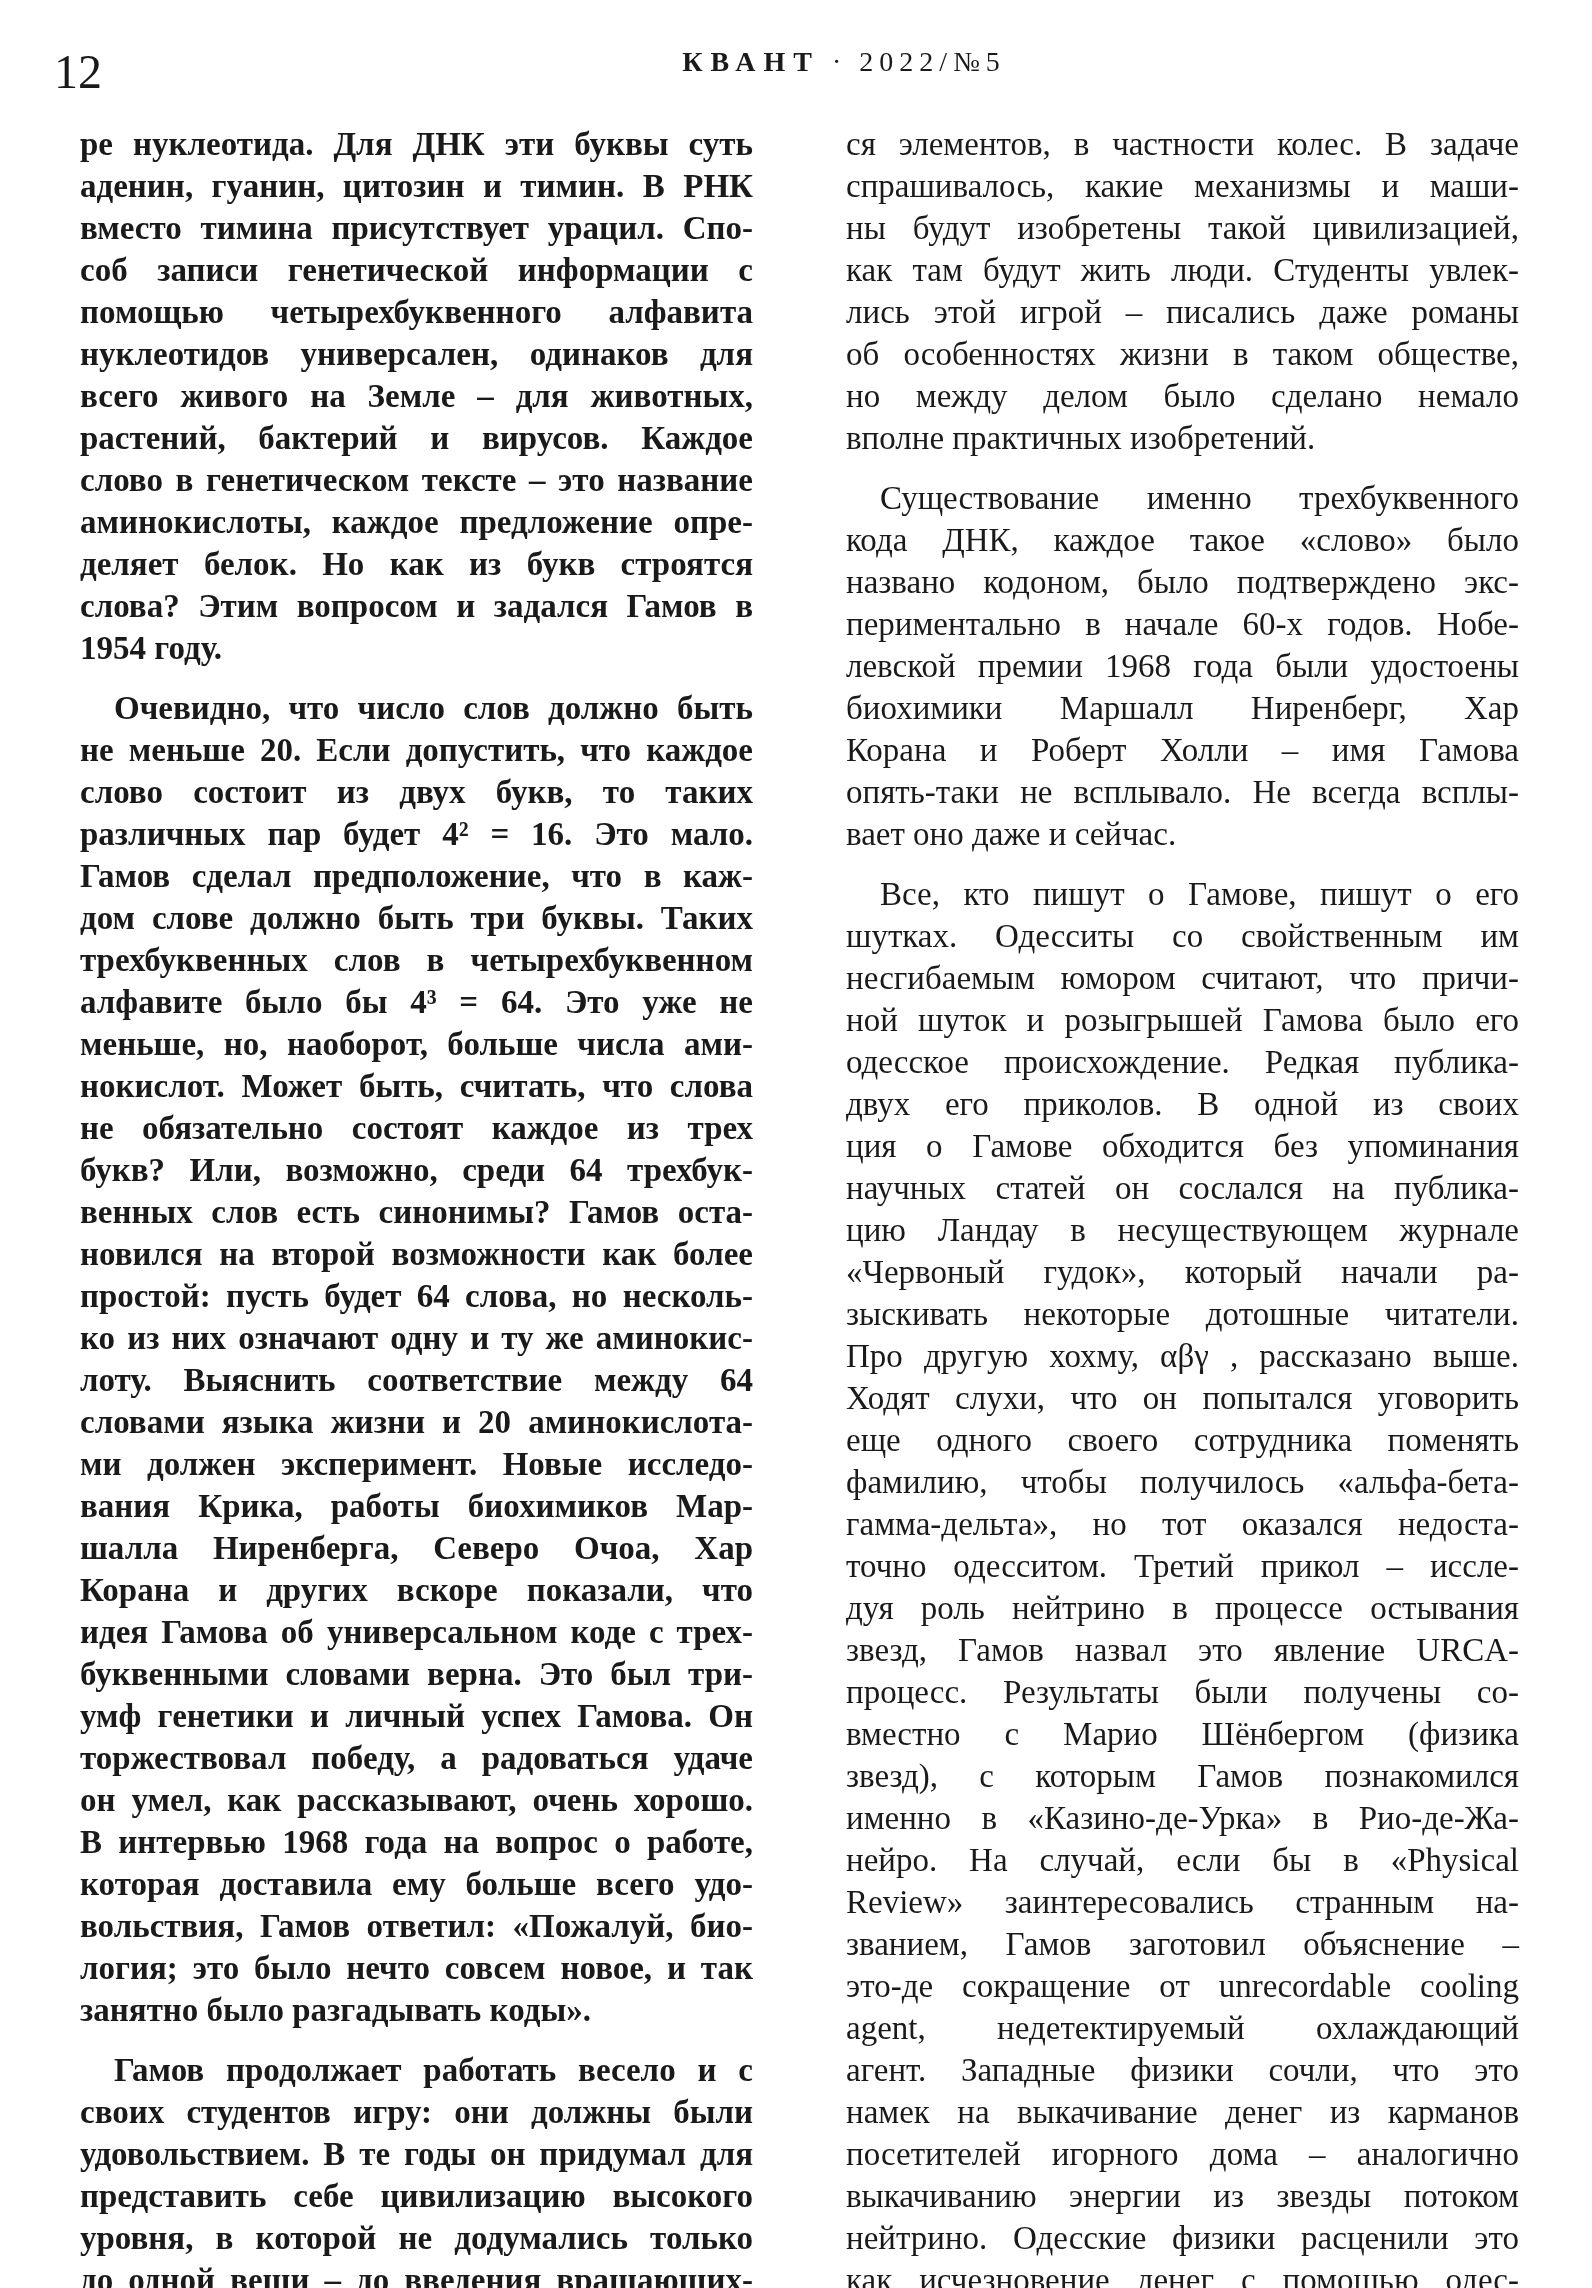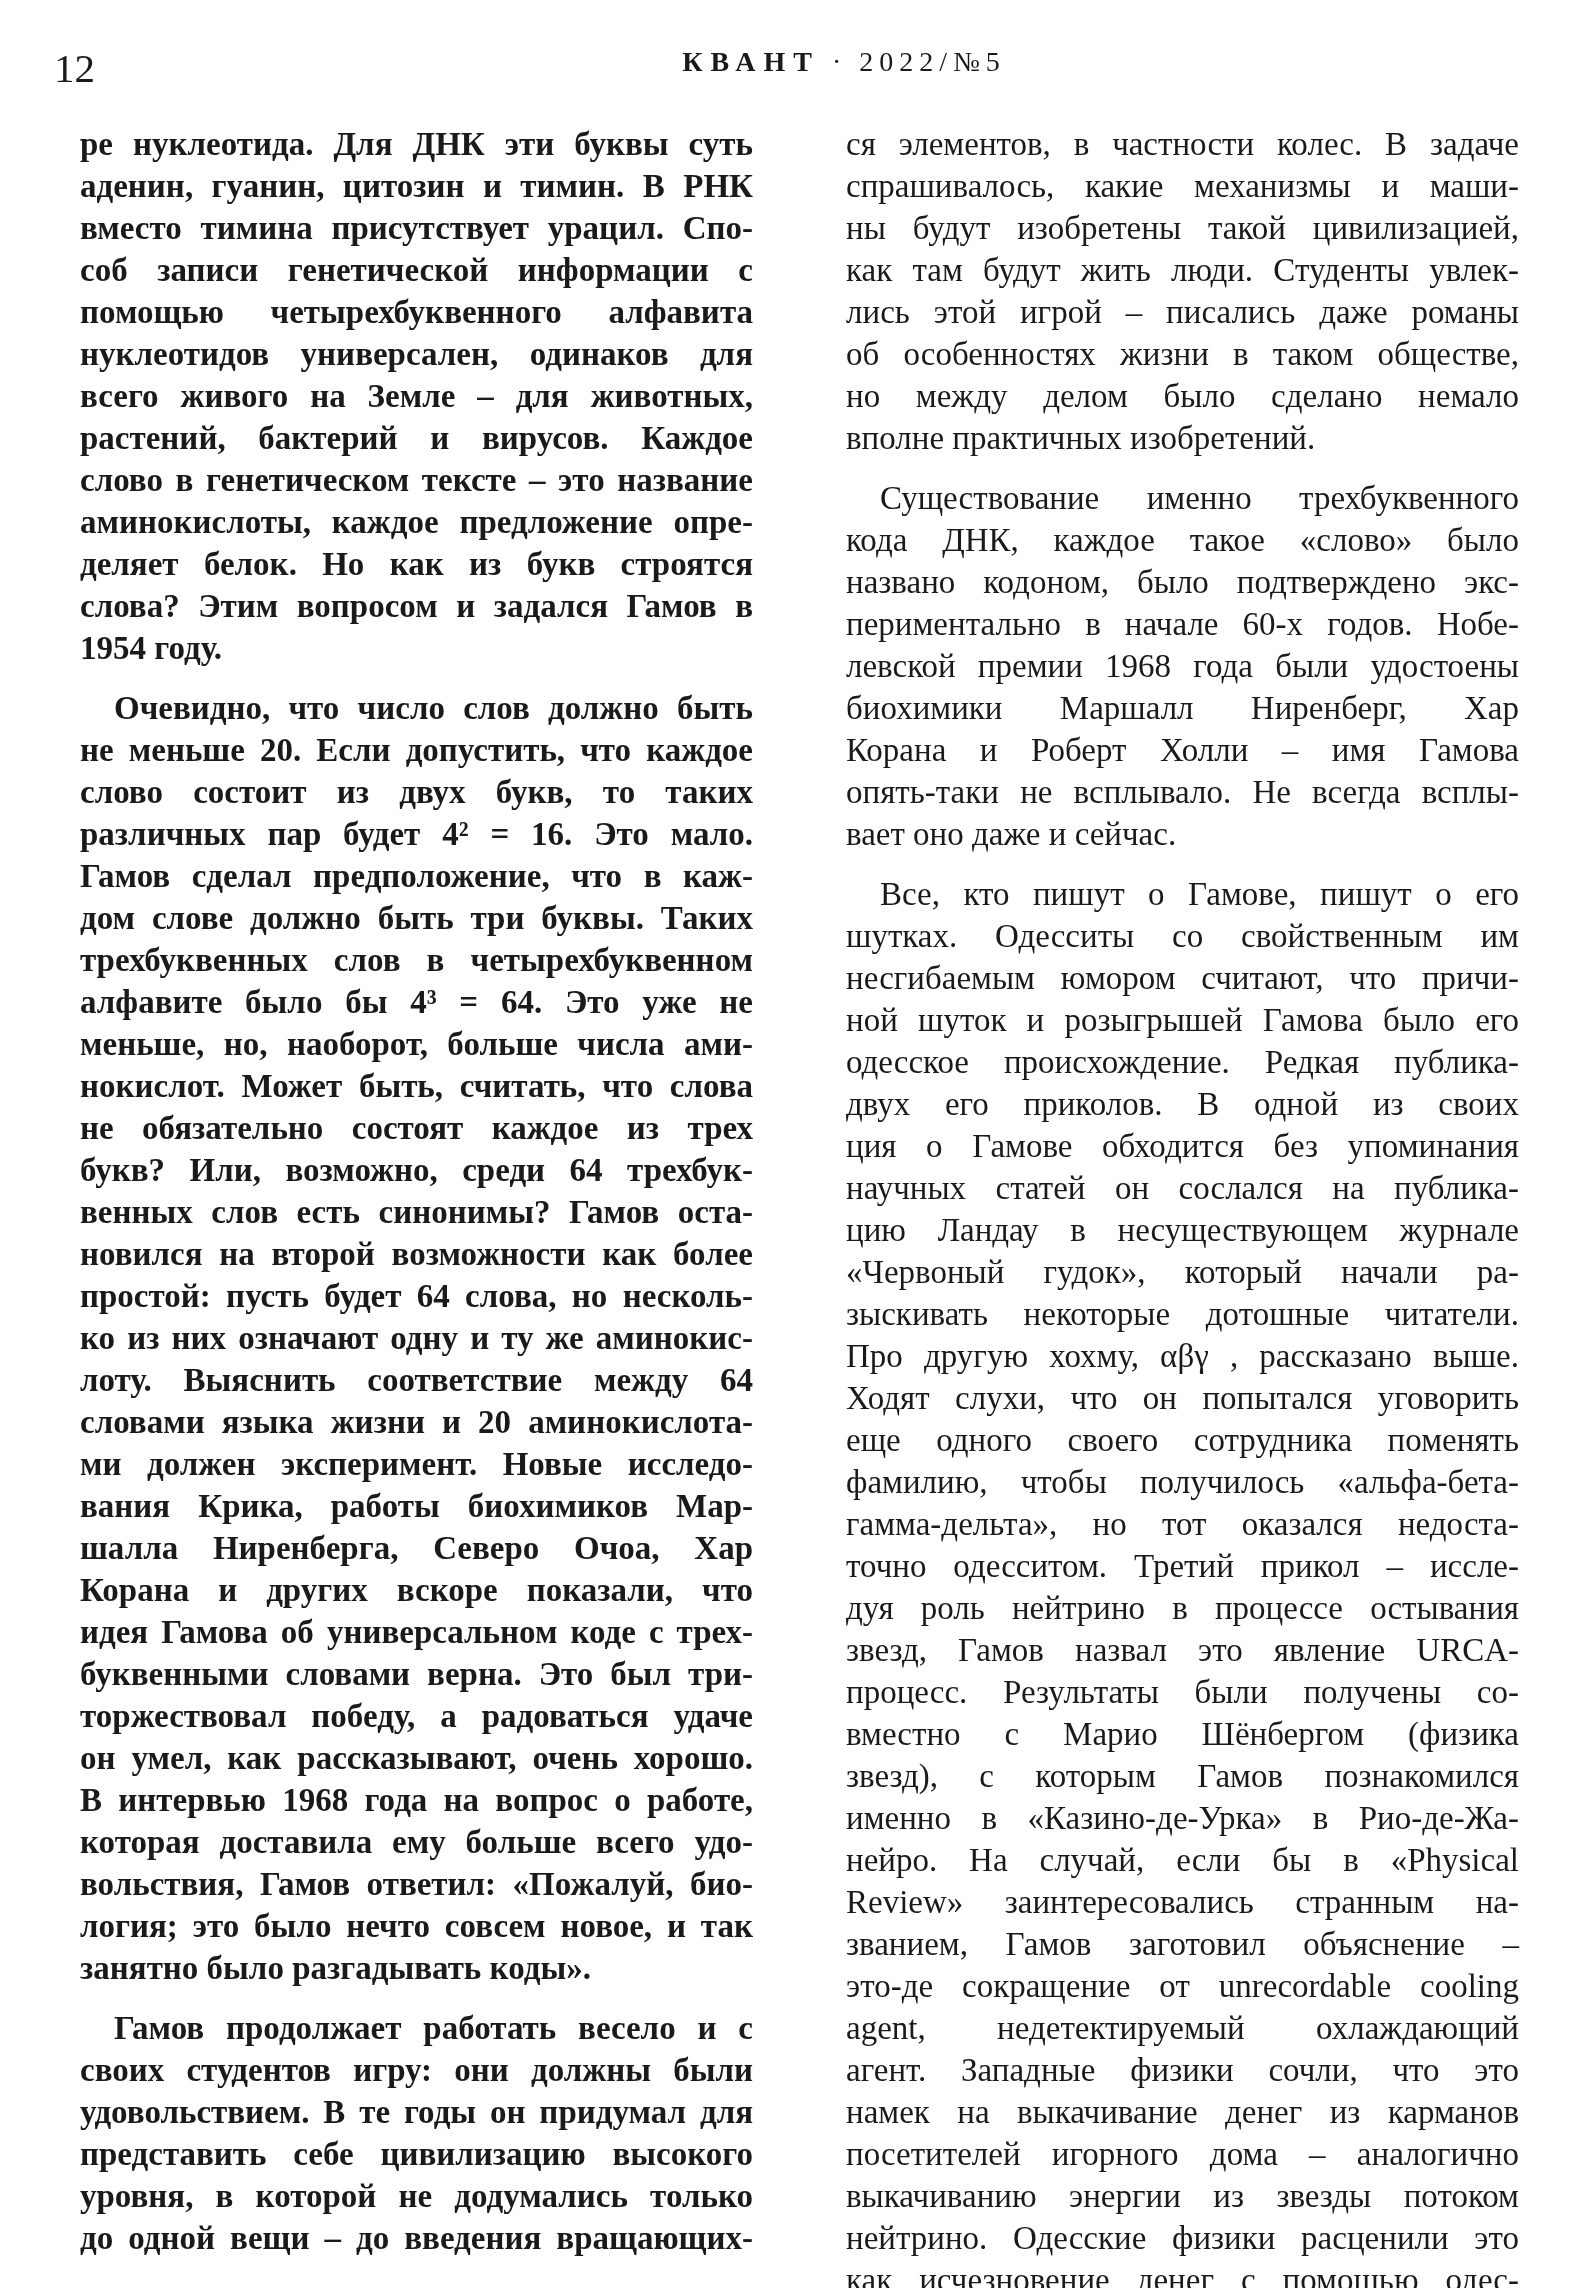--- a/index.html
+++ b/index.html
@@ -1,18 +1,18 @@
 <!DOCTYPE html>
 <html><head>
 <meta charset="utf-8">
 <style>
   html, body { margin:0; padding:0; background:#fff; }
   body { width:1592px; height:2289px; position:relative; overflow:hidden; color:#1a1a1a;
          font-family:"Liberation Serif","DejaVu Serif",serif; }
-  .page-num { position:absolute; left:54px; top:44px; font-size:41px; }
+  .page-num { position:absolute; left:54px; top:44px; font-size:48px; }
   .running-head { position:absolute; left:0; width:1592px; top:46px; text-align:center; font-size:28px; letter-spacing:6px;padding-left:48px; }
   .running-head .mag { font-weight:bold; letter-spacing:8px; }
   .running-head .dot { margin:0 12px; }
   .col { position:absolute; top:123px; width:673px; font-size:33px; line-height:42px; }
   .col.left { left:80px;font-weight:bold; }
   .col.right { left:846px; }
   .line { display:block; white-space:nowrap; text-align:justify; text-align-last:justify; height:42px; overflow:visible; }
   .line.last { text-align-last:left; }
   .line.indent { padding-left:34px; }
   .line.gap { margin-top:18px; }
@@ -56,20 +56,21 @@
     <span class="line">простой: пусть будет 64 слова, но несколь-</span>
     <span class="line">ко из них означают одну и ту же аминокис-</span>
     <span class="line">лоту. Выяснить соответствие между 64</span>
     <span class="line">словами языка жизни и 20 аминокислота-</span>
     <span class="line">ми должен эксперимент. Новые исследо-</span>
     <span class="line">вания Крика, работы биохимиков Мар-</span>
     <span class="line">шалла Ниренберга, Северо Очоа, Хар</span>
     <span class="line">Корана и других вскоре показали, что</span>
     <span class="line">идея Гамова об универсальном коде с трех-</span>
     <span class="line">буквенными словами верна. Это был три-</span>
+    <span class="line">умф генетики и личный успех Гамова. Он</span>
     <span class="line">торжествовал победу, а радоваться удаче</span>
     <span class="line">он умел, как рассказывают, очень хорошо.</span>
     <span class="line">В интервью 1968 года на вопрос о работе,</span>
     <span class="line">которая доставила ему больше всего удо-</span>
     <span class="line">вольствия, Гамов ответил: «Пожалуй, био-</span>
     <span class="line">логия; это было нечто совсем новое, и так</span>
     <span class="line last">занятно было разгадывать коды».</span>
     <span class="line indent gap">Гамов продолжает работать весело и с</span>
     <span class="line">своих студентов игру: они должны были</span>
     <span class="line">удовольствием. В те годы он придумал для</span>

